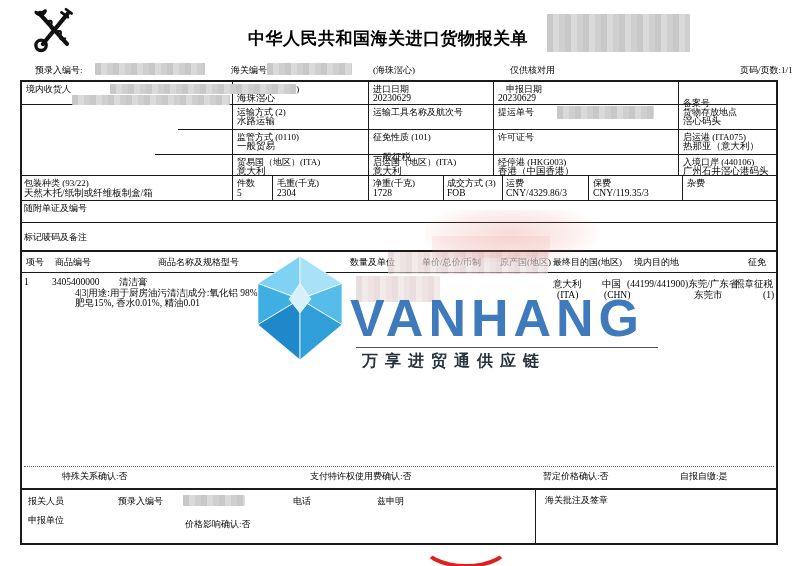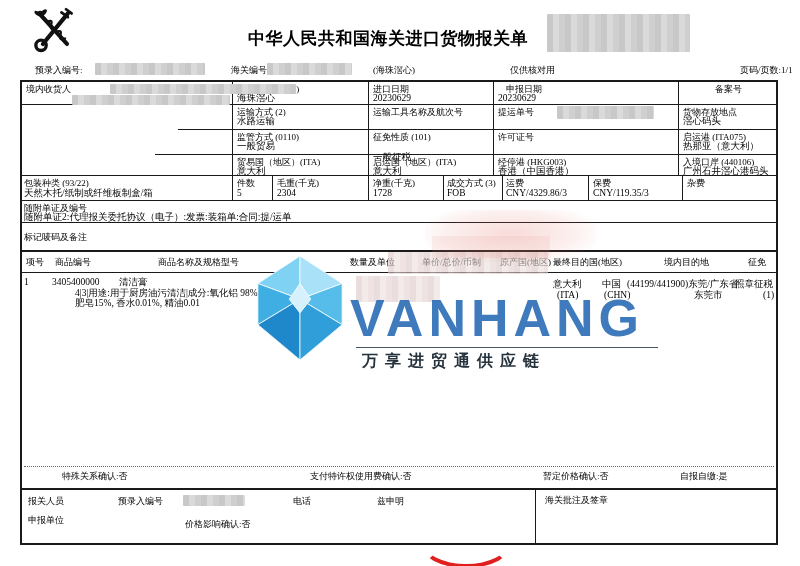--- a/index.html
+++ b/index.html
@@ -98,21 +98,21 @@
 
   <div class="t lbl" style="left:26px;top:84px;">境内收货人</div>
   <div class="blur" style="left:110px;top:84px;width:186px;height:10px;"></div>
   <div class="blur" style="left:72px;top:95px;width:158px;height:10px;"></div>
   <div class="t lbl" style="left:237px;top:84px;">进境关别 (5109)</div>
   <div class="t val" style="left:237px;top:93px;">海珠滘心</div>
   <div class="t lbl" style="left:373px;top:84px;">进口日期</div>
   <div class="t val" style="left:373px;top:93px;">20230629</div>
   <div class="t lbl" style="left:498px;top:84px;margin-left:8px;">申报日期</div>
   <div class="t val" style="left:498px;top:93px;">20230629</div>
-  <div class="t lbl" style="left:683px;top:84px;margin-left:32px;">备案号</div>
+  <div class="t lbl" style="left:683px;top:98px;">备案号</div>
 
   <div class="t lbl" style="left:237px;top:107px;">运输方式 (2)</div>
   <div class="t val" style="left:237px;top:116px;">水路运输</div>
   <div class="t lbl" style="left:373px;top:107px;">运输工具名称及航次号</div>
   <div class="t lbl" style="left:498px;top:107px;">提运单号</div>
   <div class="blur" style="left:557px;top:106px;width:97px;height:13px;"></div>
   <div class="t lbl" style="left:683px;top:107px;">货物存放地点</div>
   <div class="t val" style="left:683px;top:116px;">滘心码头</div>
 
   <div class="t lbl" style="left:237px;top:132px;">监管方式 (0110)</div>
@@ -142,31 +142,30 @@
   <div class="t val" style="left:373px;top:188px;">1728</div>
   <div class="t lbl" style="left:447px;top:178px;">成交方式 (3)</div>
   <div class="t val" style="left:447px;top:188px;">FOB</div>
   <div class="t lbl" style="left:506px;top:178px;">运费</div>
   <div class="t val" style="left:506px;top:188px;">CNY/4329.86/3</div>
   <div class="t lbl" style="left:593px;top:178px;">保费</div>
   <div class="t val" style="left:593px;top:188px;">CNY/119.35/3</div>
   <div class="t lbl" style="left:687px;top:178px;">杂费</div>
 
   <div class="t lbl" style="left:24px;top:203px;">随附单证及编号</div>
-  <div class="t val" style="left:24px;top:212px;">随附单证2:代理报关委托协议（电子）:发票:装箱单:合同:提/运单</div>
   <div class="t lbl" style="left:24px;top:232px;">标记唛码及备注</div>
 
   <div class="t lbl" style="left:26px;top:257px;">项号</div>
   <div class="t lbl" style="left:55px;top:257px;">商品编号</div>
   <div class="t lbl" style="left:158px;top:257px;">商品名称及规格型号</div>
   <div class="t lbl" style="left:350px;top:257px;">数量及单位</div>
   <div class="t lbl" style="left:422px;top:257px;">单价/总价/币制</div>
   <div class="t lbl" style="left:500px;top:257px;">原产国(地区)</div>
   <div class="t lbl" style="left:553px;top:257px;">最终目的国(地区)</div>
-  <div class="t lbl" style="left:664px;top:257px;">境内目的地</div>
+  <div class="t lbl" style="left:634px;top:257px;">境内目的地</div>
   <div class="t lbl" style="left:748px;top:257px;">征免</div>
 
   <div class="t val" style="left:24px;top:277px;">1</div>
   <div class="t val" style="left:52px;top:277px;">3405400000</div>
   <div class="t val" style="left:119px;top:277px;">清洁膏</div>
   <div class="t val" style="left:75px;top:288px;">4|3|用途:用于厨房油污清洁|成分:氧化铝 98%</div>
   <div class="t val" style="left:75px;top:298px;">肥皂15%, 香水0.01%, 精油0.01</div>
   <div class="t val" style="left:553px;top:279px;">意大利</div>
   <div class="t val" style="left:557px;top:290px;">(ITA)</div>
   <div class="t val" style="left:602px;top:279px;">中国</div>

